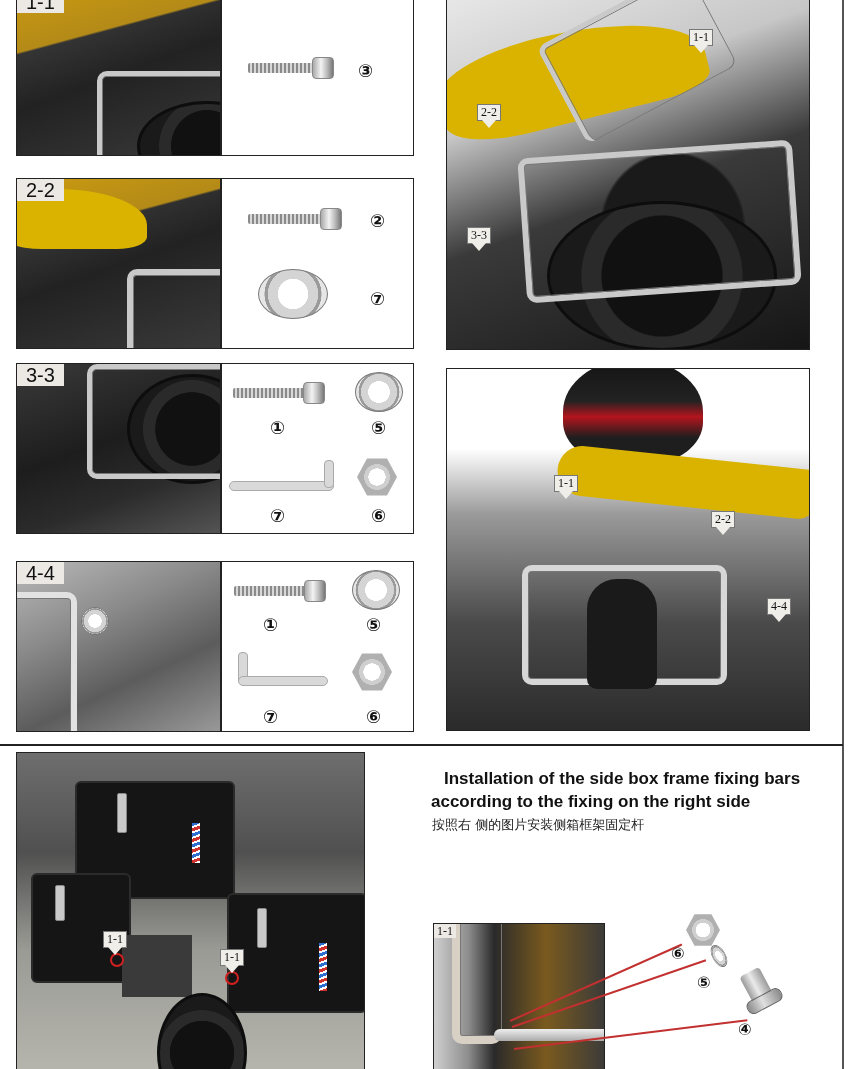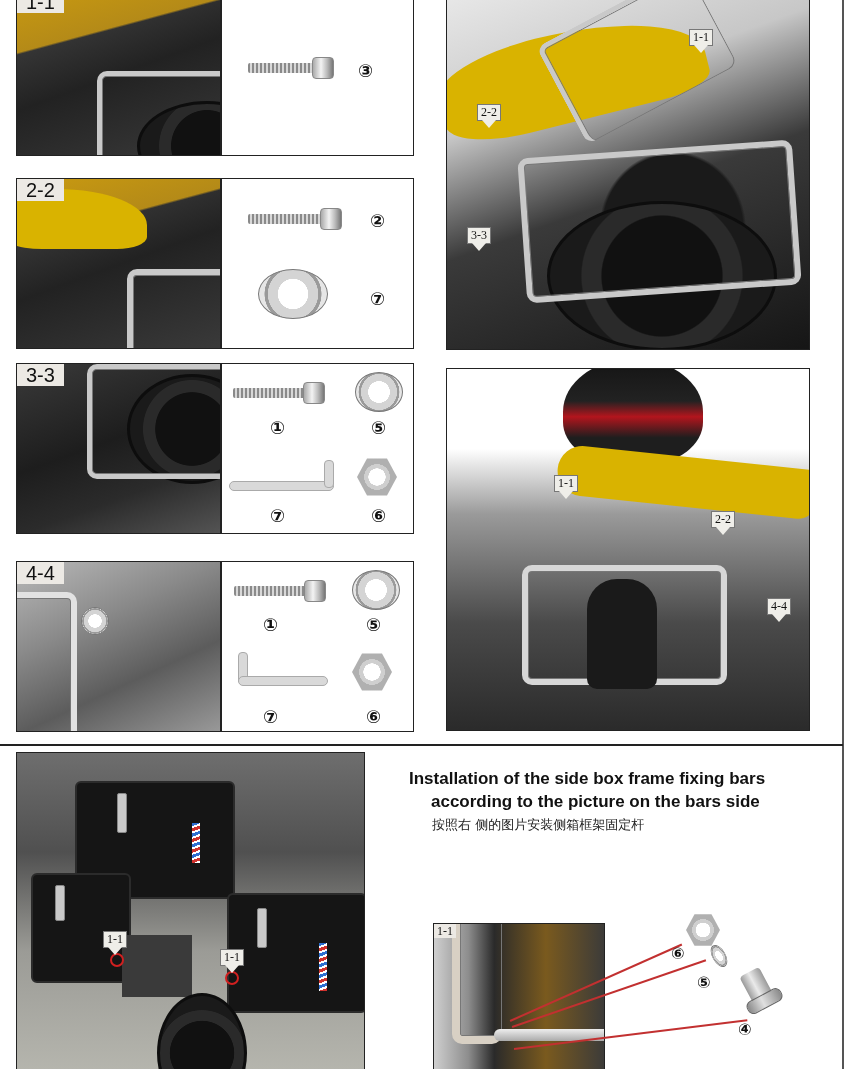--- a/index.html
+++ b/index.html
@@ -172,22 +172,22 @@
     <div class="latch" style="left:240px; top:155px; height:40px;"></div>
     <div style="position:absolute; left:105px; top:182px; width:70px; height:62px; background:#3a3a3a;"></div>
     <div class="tire" style="left:140px; top:240px; width:90px; height:120px;"></div>
     <div class="redring" style="left:93px; top:200px;"></div>
     <div class="redring" style="left:208px; top:218px;"></div>
   </div>
   <div class="pin" style="left:86px; top:178px;">1-1</div>
   <div class="pin" style="left:203px; top:196px;">1-1</div>
 </div>
 
-<div class="heading" style="left:409px; top:768px;">Installation of the side box frame fixing bars</div>
-<div class="heading" style="left:431px; top:791px;">according to the picture on the bars side</div>
+<div class="heading" style="left:444px; top:768px;">Installation of the side box frame fixing bars</div>
+<div class="heading" style="left:431px; top:791px;">according to the fixing on the right side</div>
 <div class="subheading" style="left:432px; top:817px;">按照右 侧的图片安装侧箱框架固定杆</div>
 
 <div class="abs frame" style="left:433px; top:923px; width:172px; height:160px; border-width:1px;">
   <div class="photo" style="left:0; top:0; width:172px; height:160px; background:linear-gradient(90deg,#cfcfcf 0%,#8d8d8d 20%,#2a2a2a 35%,#7a5a1e 65%,#3a3a3a 100%);">
     <div class="rail" style="left:18px; top:-20px; width:50px; height:140px; border-width:8px; border-top:none; border-right:none; border-color:#d8d0c4;"></div>
     <div style="position:absolute; left:60px; top:105px; width:115px; height:12px; background:linear-gradient(180deg,#eee,#aaa); border-radius:6px;"></div>
   </div>
   <div class="tag" style="left:0; top:0; font-family:'Liberation Serif', serif; font-size:12px; line-height:14px; padding:0 3px;">1-1</div>
 </div>
 

